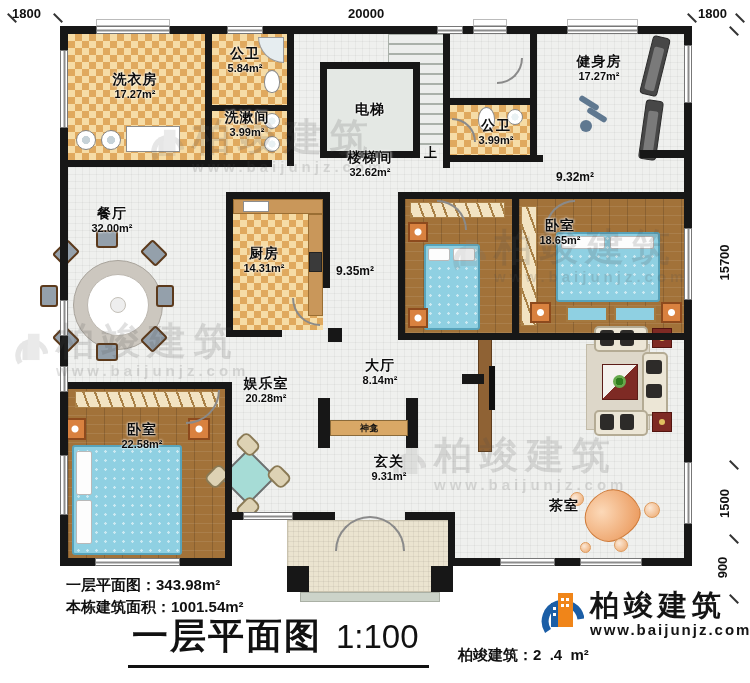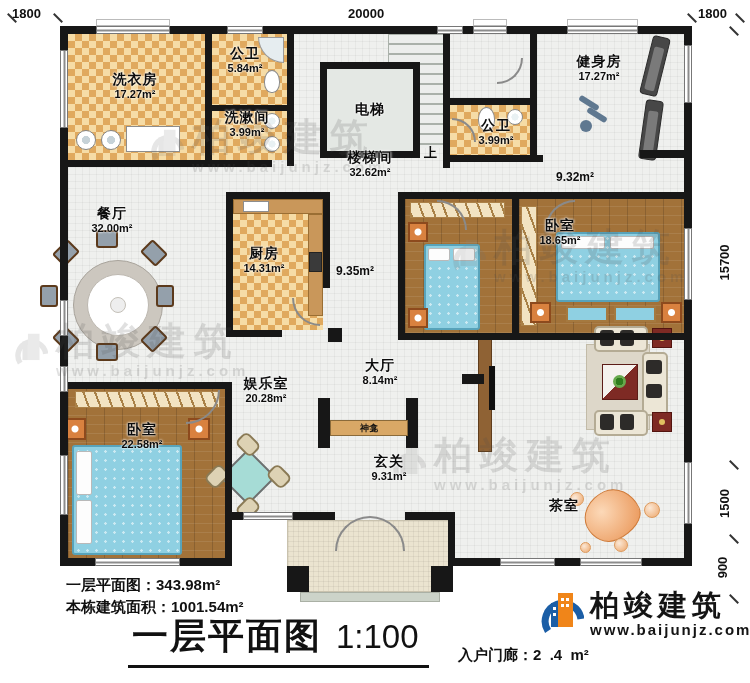--- a/index.html
+++ b/index.html
@@ -399,21 +399,21 @@
   <div class="rl" style="left:532px;top:498px;width:64px">
       <span class="nm">茶室</span>
     </div>
 
   <div class="ftline" style="left:66px;top:576px"><span>一层平面图：</span><span>343.98m²</span></div>
   <div class="ftline" style="left:66px;top:598px"><span>本栋建筑面积：</span><span>1001.54m²</span></div>
   <div class="plan-title">
     <span class="t">一层平面图</span>
     <span class="s">1:100</span>
   </div>
-  <div class="ftline" style="left:458px;top:646px"><span>入户门廊：</span><span>2  .4  m²</span></div>
+  <div class="ftline" style="left:458px;top:646px"><span>柏竣建筑：</span><span>2  .4  m²</span></div>
   <div class="brand">
     <svg width="44" height="50" viewBox="0 0 44 50">
       <path d="M8 42 A18 18 0 1 1 41 30" stroke="#1b5ea6" stroke-width="7" fill="none"></path>
       <rect x="18" y="4" width="15" height="34" fill="#f08519"></rect>
       <rect x="11" y="14" width="7" height="24" fill="#1b5ea6"></rect>
       <rect x="21" y="9" width="3" height="3" fill="#fff"></rect>
         <rect x="26" y="9" width="3" height="3" fill="#fff"></rect>
       <rect x="21" y="15" width="3" height="3" fill="#fff"></rect>
         <rect x="26" y="15" width="3" height="3" fill="#fff"></rect>
       <rect x="13" y="18" width="3" height="3" fill="#fff"></rect>

